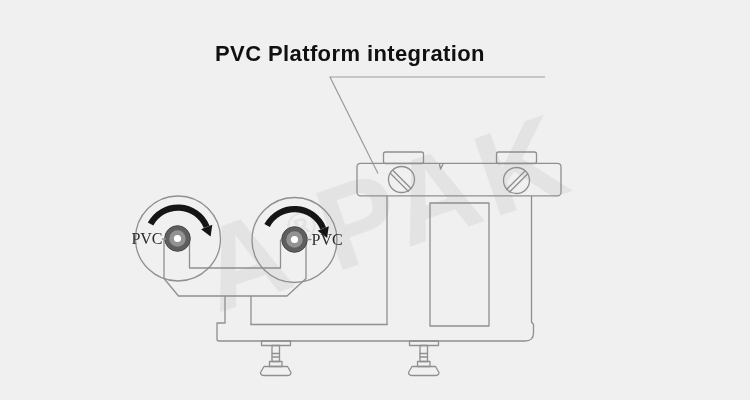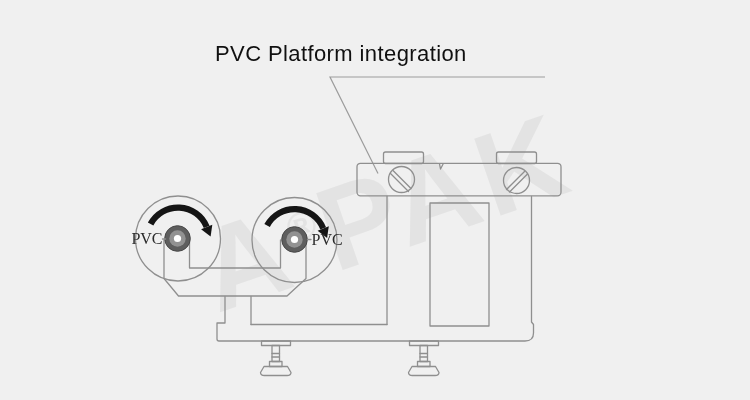--- a/index.html
+++ b/index.html
@@ -17,21 +17,21 @@
     font-weight:700;font-size:118px;letter-spacing:6px;
     color:#e3e3e3;user-select:none;z-index:1;white-space:nowrap;
     font-family:"Liberation Sans", sans-serif;
   }
   .watermark .reg{
     font-size:40px;letter-spacing:0;
     transform:translateY(-14px);margin:0 2px;
   }
   .title{
     position:absolute;left:215px;top:43px;margin:0;z-index:3;
-    font-size:22px;line-height:1;font-weight:400;letter-spacing:.4px;
+    font-size:22px;line-height:1;font-weight:700;letter-spacing:.4px;
     color:#101010;white-space:nowrap;
   }
   svg.machine{position:absolute;left:0;top:0;z-index:2;}
   .ol{fill:none;stroke:#8f8f8f;stroke-width:1.3;stroke-linejoin:round;stroke-linecap:round;}
   .leader{fill:none;stroke:#9c9c9c;stroke-width:1.2;}
   .arrow-arc{fill:none;stroke:#151515;stroke-width:6.2;}
   .arrow-head{fill:#151515;stroke:none;}
   .reel-label{font-family:"Liberation Serif", serif;font-size:16px;fill:#2a2a2a;}
 </style>
 </head>

